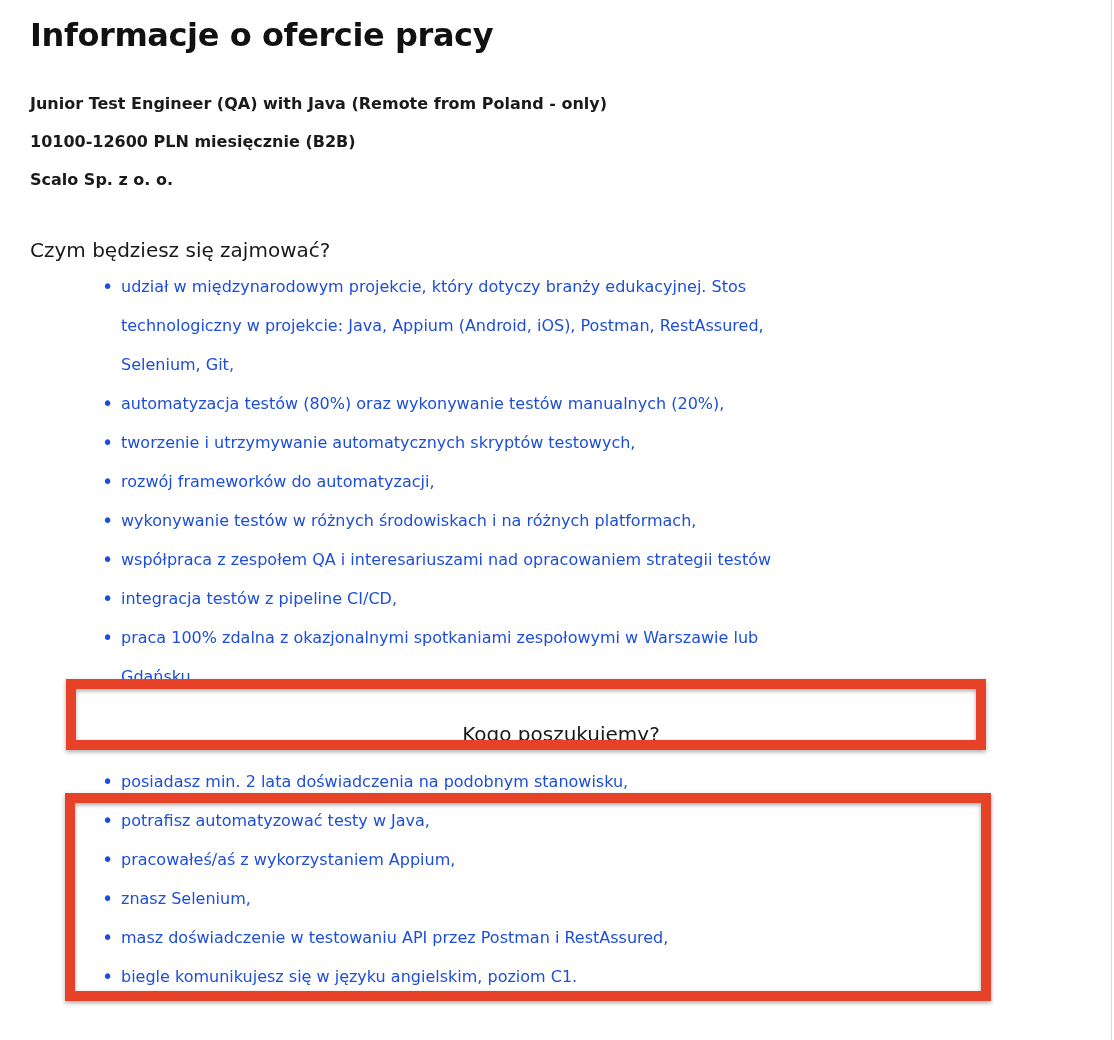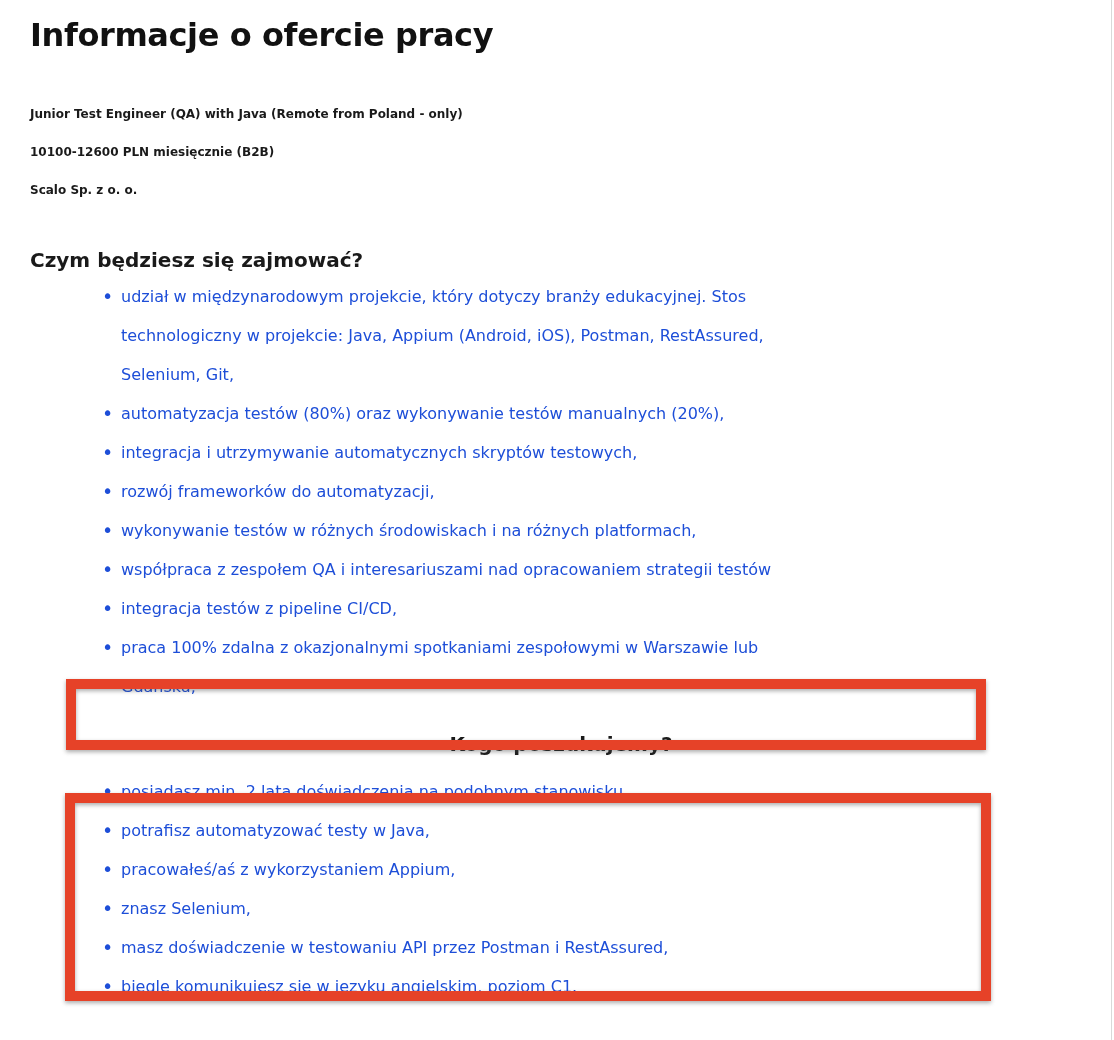--- a/index.html
+++ b/index.html
@@ -23,30 +23,30 @@
   }
   .page-title {
     margin: 0;
     font-size: 32px;
     font-weight: bold;
     line-height: 34px;
     letter-spacing: -0.4px;
     color: #111111;
   }
   .job-summary {
-    margin-top: 43px;
-    font-size: 12px;
+    margin-top: 33px;
+    font-size: 16px;
     font-weight: bold;
     line-height: 38px;
     color: #1a1a1a;
   }
   .section-heading {
     margin: 0;
     font-size: 20px;
-    font-weight: bold;
+    font-weight: normal;
     line-height: 27px;
     color: #1a1a1a;
   }
   .section-heading.first {
     margin-top: 38px;
   }
   .section-heading.second {
     margin-top: 25px;
     text-align: center;
   }
@@ -114,21 +114,21 @@
     <div>Scalo Sp. z o. o.</div>
   </div>
 
   <h2 class="section-heading first">Czym będziesz się zajmować?</h2>
 
   <ul class="bullets first">
     <li>udział w międzynarodowym projekcie, który dotyczy branży edukacyjnej. Stos
 technologiczny w projekcie: Java, Appium (Android, iOS), Postman, RestAssured,
 Selenium, Git,</li>
     <li>automatyzacja testów (80%) oraz wykonywanie testów manualnych (20%),</li>
-    <li>integracja i utrzymywanie automatycznych skryptów testowych,</li>
+    <li>tworzenie i utrzymywanie automatycznych skryptów testowych,</li>
     <li>rozwój frameworków do automatyzacji,</li>
     <li>wykonywanie testów w różnych środowiskach i na różnych platformach,</li>
     <li>współpraca z zespołem QA i interesariuszami nad opracowaniem strategii testów</li>
     <li>integracja testów z pipeline CI/CD,</li>
     <li>praca 100% zdalna z okazjonalnymi spotkaniami zespołowymi w Warszawie lub
 Gdańsku,</li>
   </ul>
 
   <h2 class="section-heading second">Kogo poszukujemy?</h2>
 

